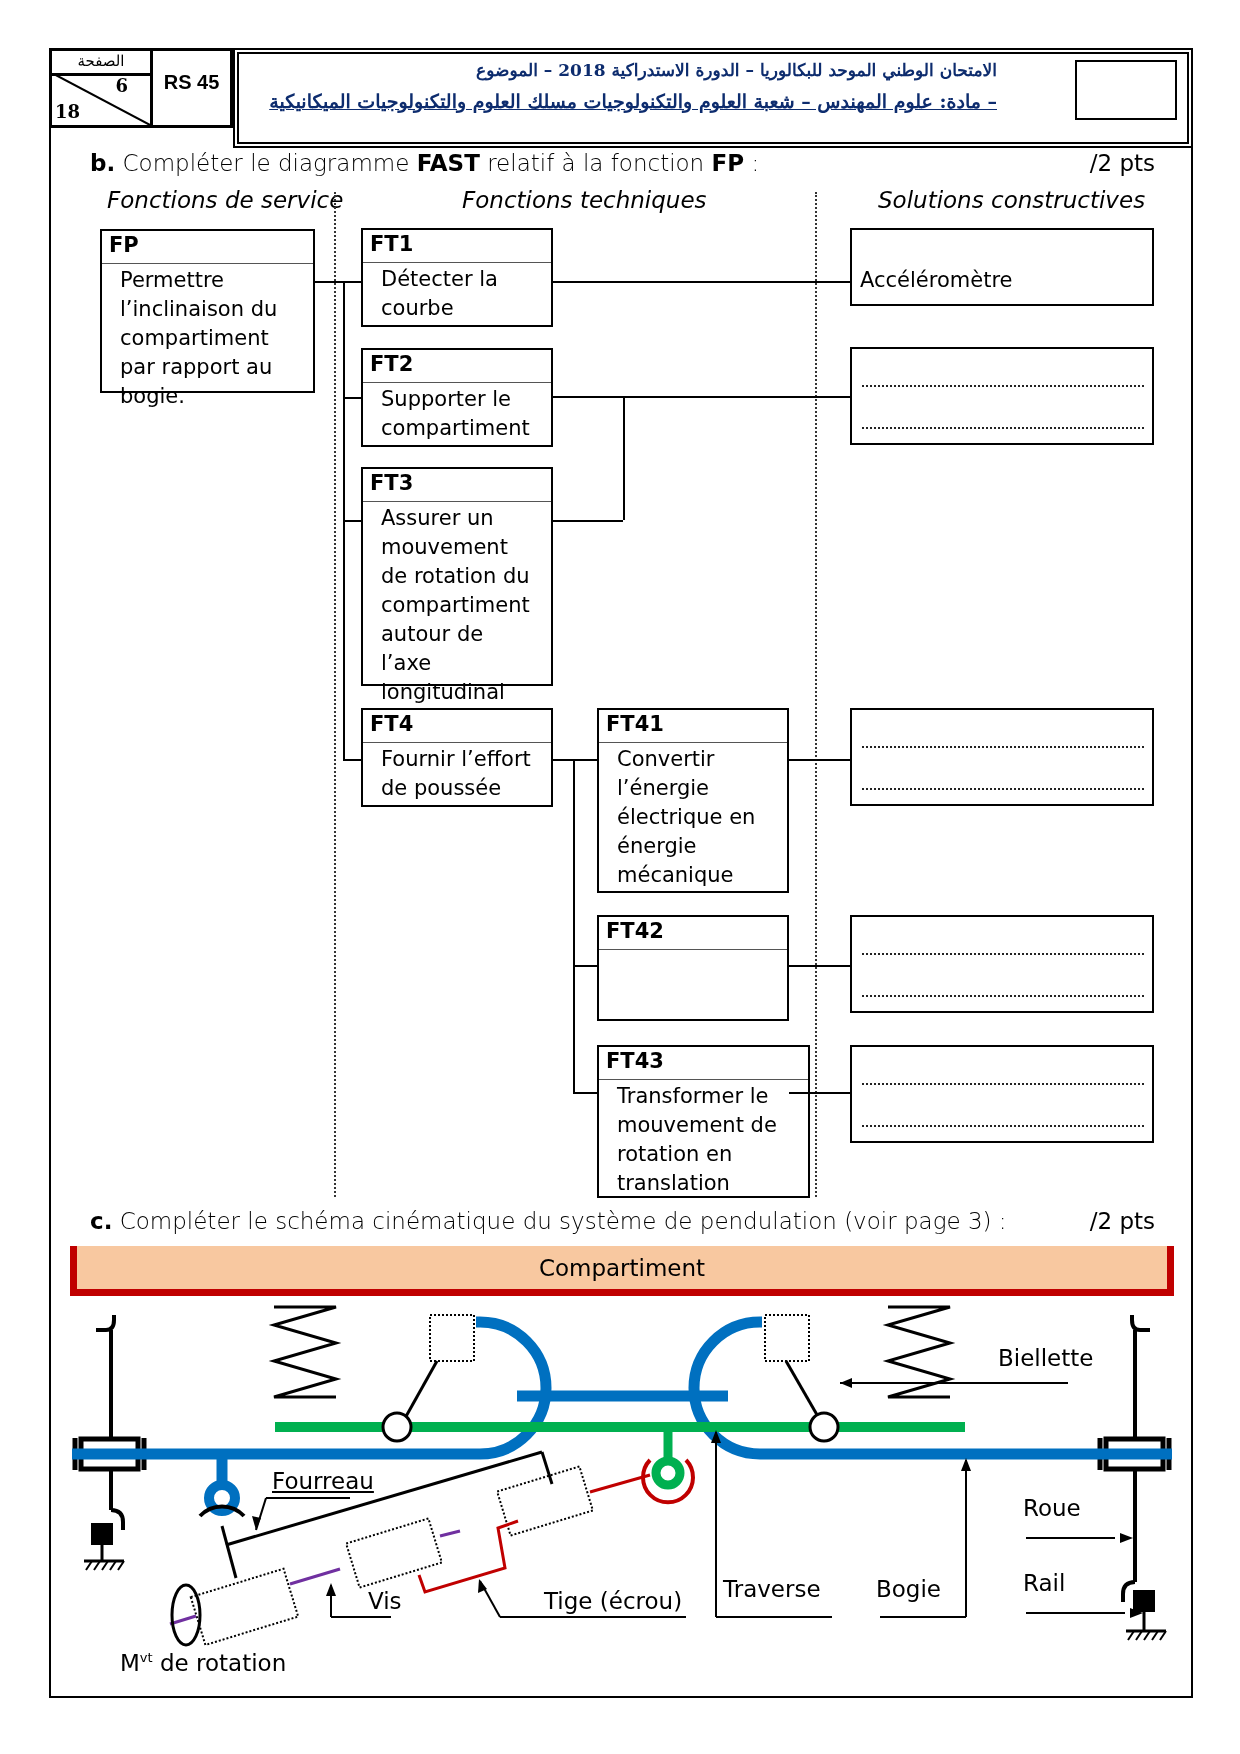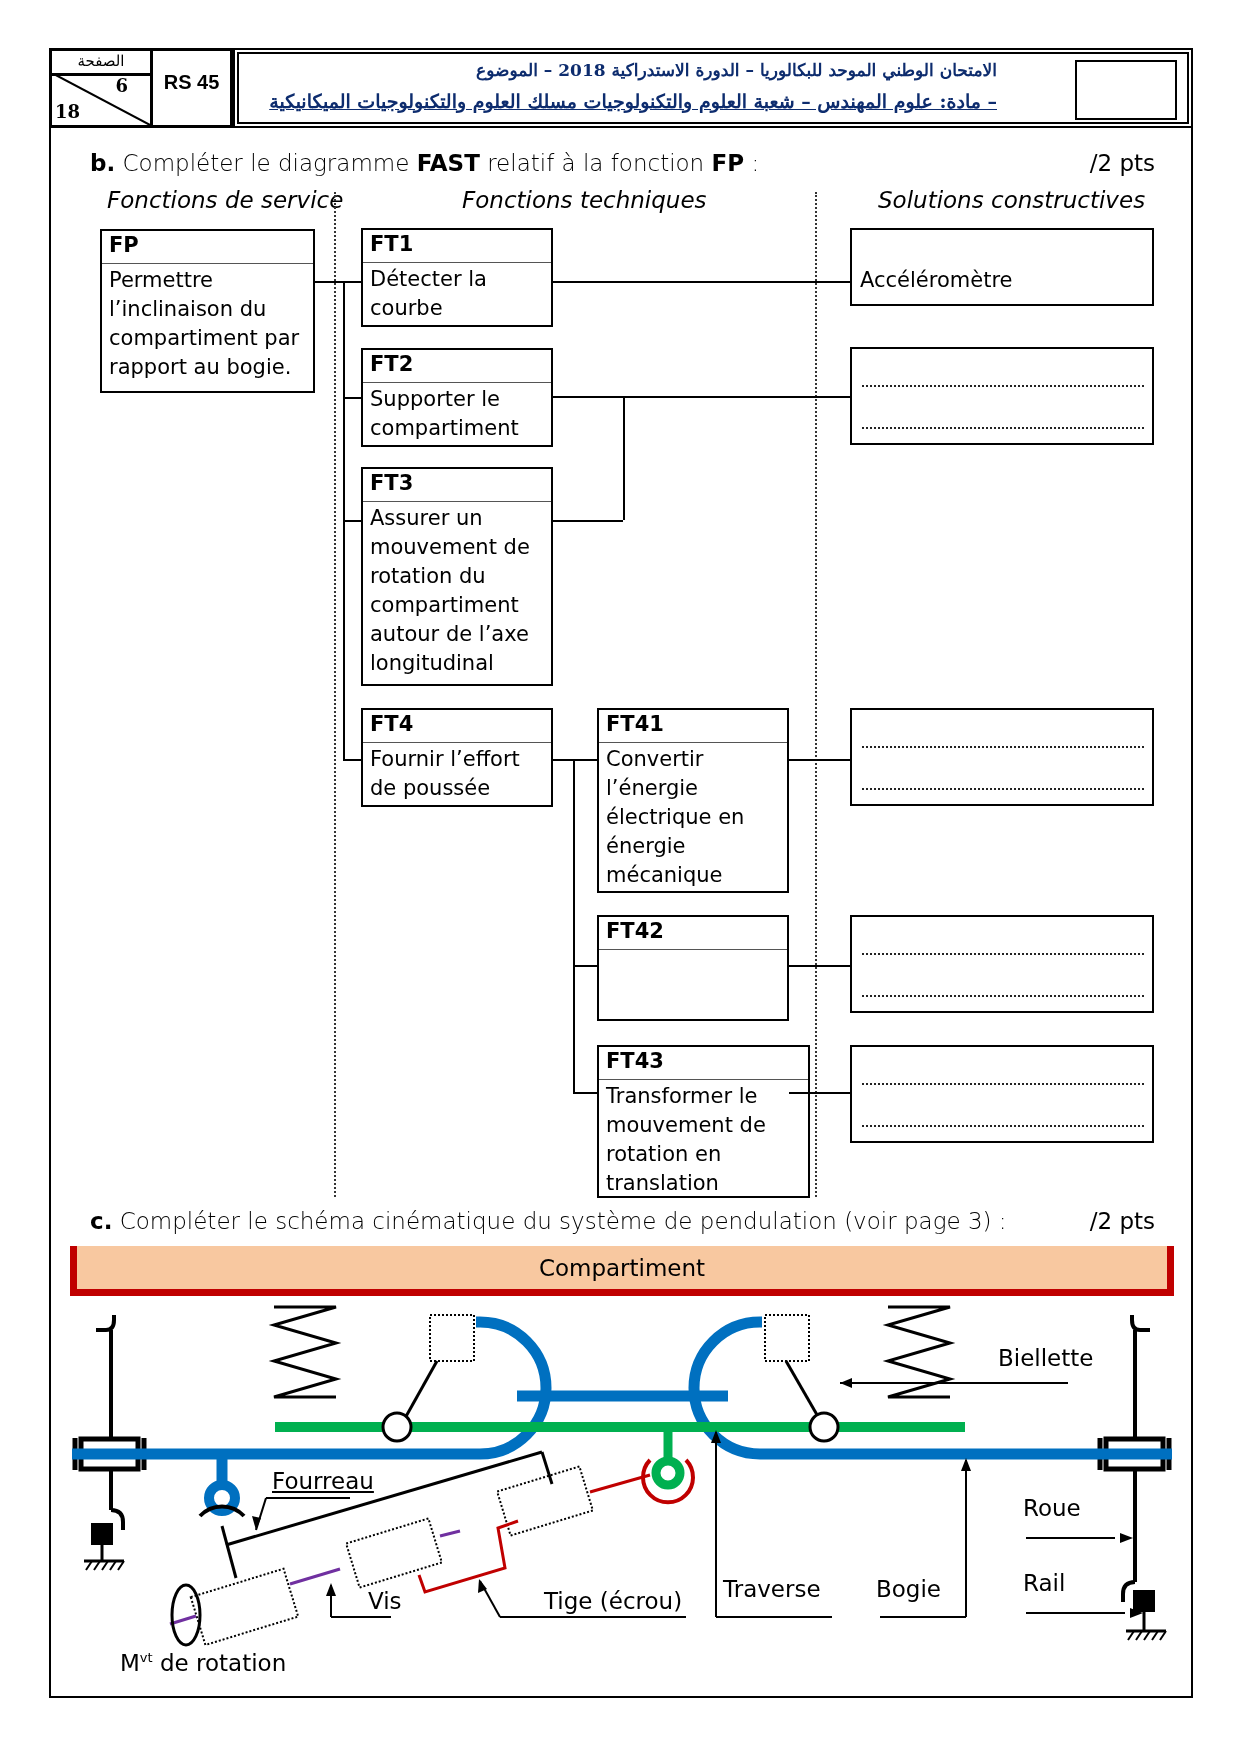--- a/index.html
+++ b/index.html
@@ -5,35 +5,35 @@
   html,body{margin:0;padding:0;background:#fff;}
   body{width:1240px;height:1754px;position:relative;font-family:"DejaVu Sans",sans-serif;color:#000;overflow:hidden;}
   .abs{position:absolute;}
   
   #frame{left:49px;top:48px;width:1144px;height:1650px;border-left:2px solid #000;border-right:2px solid #000;border-bottom:2px solid #000;box-sizing:border-box;}
   
   #hdr-page{left:49px;top:48px;width:104px;height:80px;border:3px solid #000;box-sizing:border-box;}
   #hdr-page .lbl{position:absolute;left:0;top:0;width:100%;height:22px;border-bottom:3px solid #000;text-align:center;font-family:"DejaVu Serif",serif;font-size:15px;line-height:20px;}
   #hdr-page .num{position:absolute;font-family:"DejaVu Serif",serif;font-weight:bold;font-size:18px;}
   #hdr-code{left:153px;top:48px;width:80px;height:80px;border:3px solid #000;border-left:none;box-sizing:border-box;font-family:"Liberation Sans",sans-serif;font-weight:bold;font-size:20px;text-align:center;padding-top:20px;}
-  #hdr-title{left:233px;top:48px;width:960px;height:80px;border:4px double #000;border-width:6px;box-sizing:border-box;text-decoration:underline;}
+  #hdr-title{left:233px;top:48px;width:960px;height:100px;border:4px double #000;border-width:6px;box-sizing:border-box;text-decoration:underline;}
   #hdr-title .l1,#hdr-title .l2{position:absolute;right:190px;font-family:"DejaVu Serif",serif;font-weight:bold;color:#0d2c6e;direction:rtl;white-space:nowrap;}
   #hdr-title .l1{top:6px;font-size:17px;}
   #hdr-title .l2{top:36px;font-size:19px;text-decoration:underline;}
   #hdr-box{position:absolute;right:10px;top:6px;width:98px;height:56px;border:2px solid #000;}
   
   .qtitle{font-family:"DejaVu Sans",sans-serif;font-size:23px;font-weight:300;white-space:nowrap;}
   .qtitle b{font-weight:bold;}
   .pts{font-size:23px;margin-left:12px;}
   .colhead{font-style:italic;font-size:23px;font-family:"DejaVu Sans",sans-serif;white-space:nowrap;}
   .vsep{border-left:2px dotted #333;width:0;}
   
   .fbox{border:2px solid #000;box-sizing:border-box;background:#fff;}
   .fbox .fid{font-weight:bold;font-size:21px;padding:2px 7px;border-bottom:1.5px solid #555;height:33px;box-sizing:border-box;}
-  .fbox .ftxt{font-size:21px;padding:2px 7px;line-height:29px;}
+  .fbox .ftxt{font-size:21px;padding:2px 18px;line-height:29px;}
   .sbox{border:2px solid #000;box-sizing:border-box;}
   .sbox .stxt{font-size:21px;padding:0 8px;}
   .dots{position:absolute;left:10px;right:8px;border-bottom:2px dotted #222;height:0;}
   .hl{position:absolute;height:0;border-top:2px solid #000;}
   .vl{position:absolute;width:0;border-left:2px solid #000;}
   
   #compartiment{left:70px;top:1246px;width:1104px;height:50px;background:#f8c8a0;border-left:7px solid #c00000;border-right:7px solid #c00000;border-bottom:7px solid #c00000;box-sizing:border-box;text-align:center;font-size:23px;line-height:44px;}
   .dlabel{font-size:23px;white-space:nowrap;}
 </style>
 </head>

